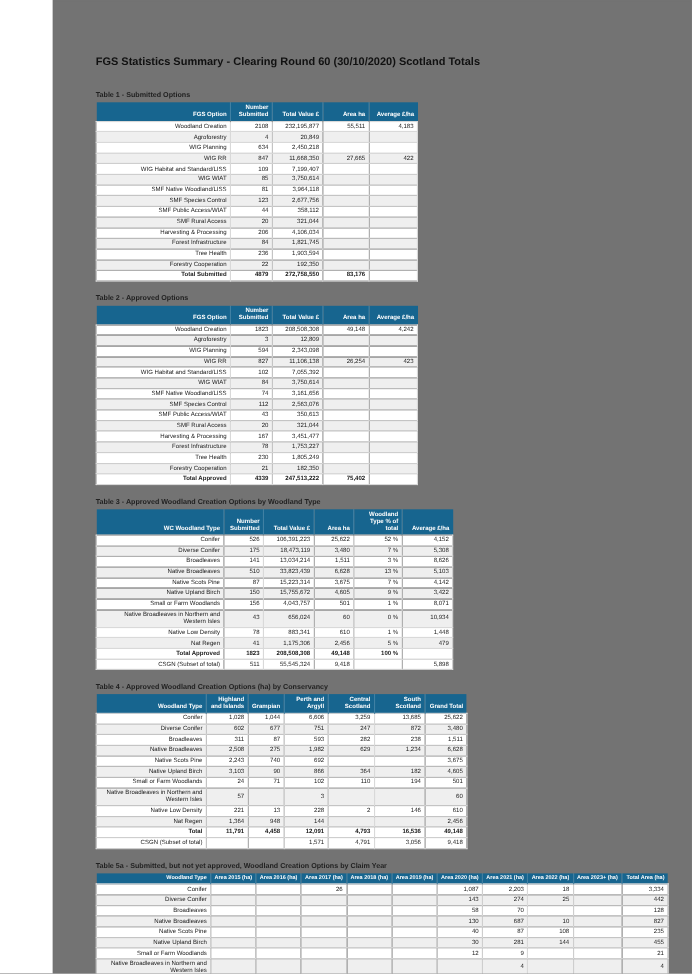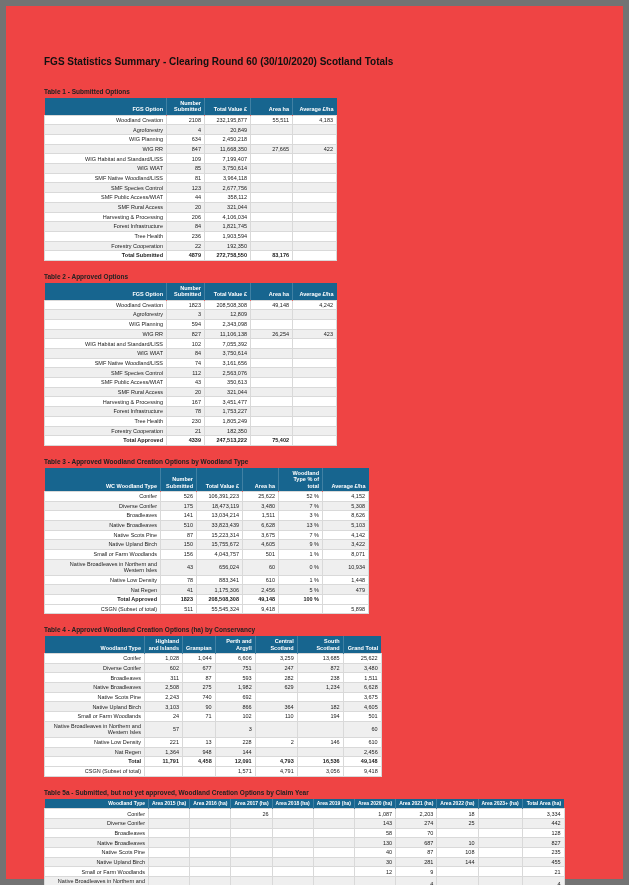--- a/index.html
+++ b/index.html
@@ -8,21 +8,21 @@
     --row-alt:#EFEFEF;
     --grid:#D9D9D9;
     --total-border:#A6A6A6;
   }
   html,body{margin:0;padding:0;}
   body{
     width:629px;height:885px;background:#fff;overflow:hidden;
     font-family:"Liberation Sans",sans-serif;position:relative;
   }
   .sheet{
-    position:absolute;inset:0;border:6px solid #737373;box-sizing:border-box;background:#ef4444;
+    position:absolute;inset:0;border:1px solid #737373;box-sizing:border-box;background:#737373;margin-left:48px;
   }
   .content{padding:50px 0 0 38px;}
   .title{font-size:10px;font-weight:bold;color:#111;margin:0;}
   .tbl-section{margin-top:12px;}
   .tbl-section.first{margin-top:21px;}
   .caption{font-size:6.5px;font-weight:bold;color:#222;margin:0 0 3px 0;}
   table.t{border-collapse:collapse;table-layout:fixed;}
   .t th{
     background:var(--header-bg);color:var(--header-text);
     font-size:5.5px;font-weight:bold;text-align:right;vertical-align:bottom;

